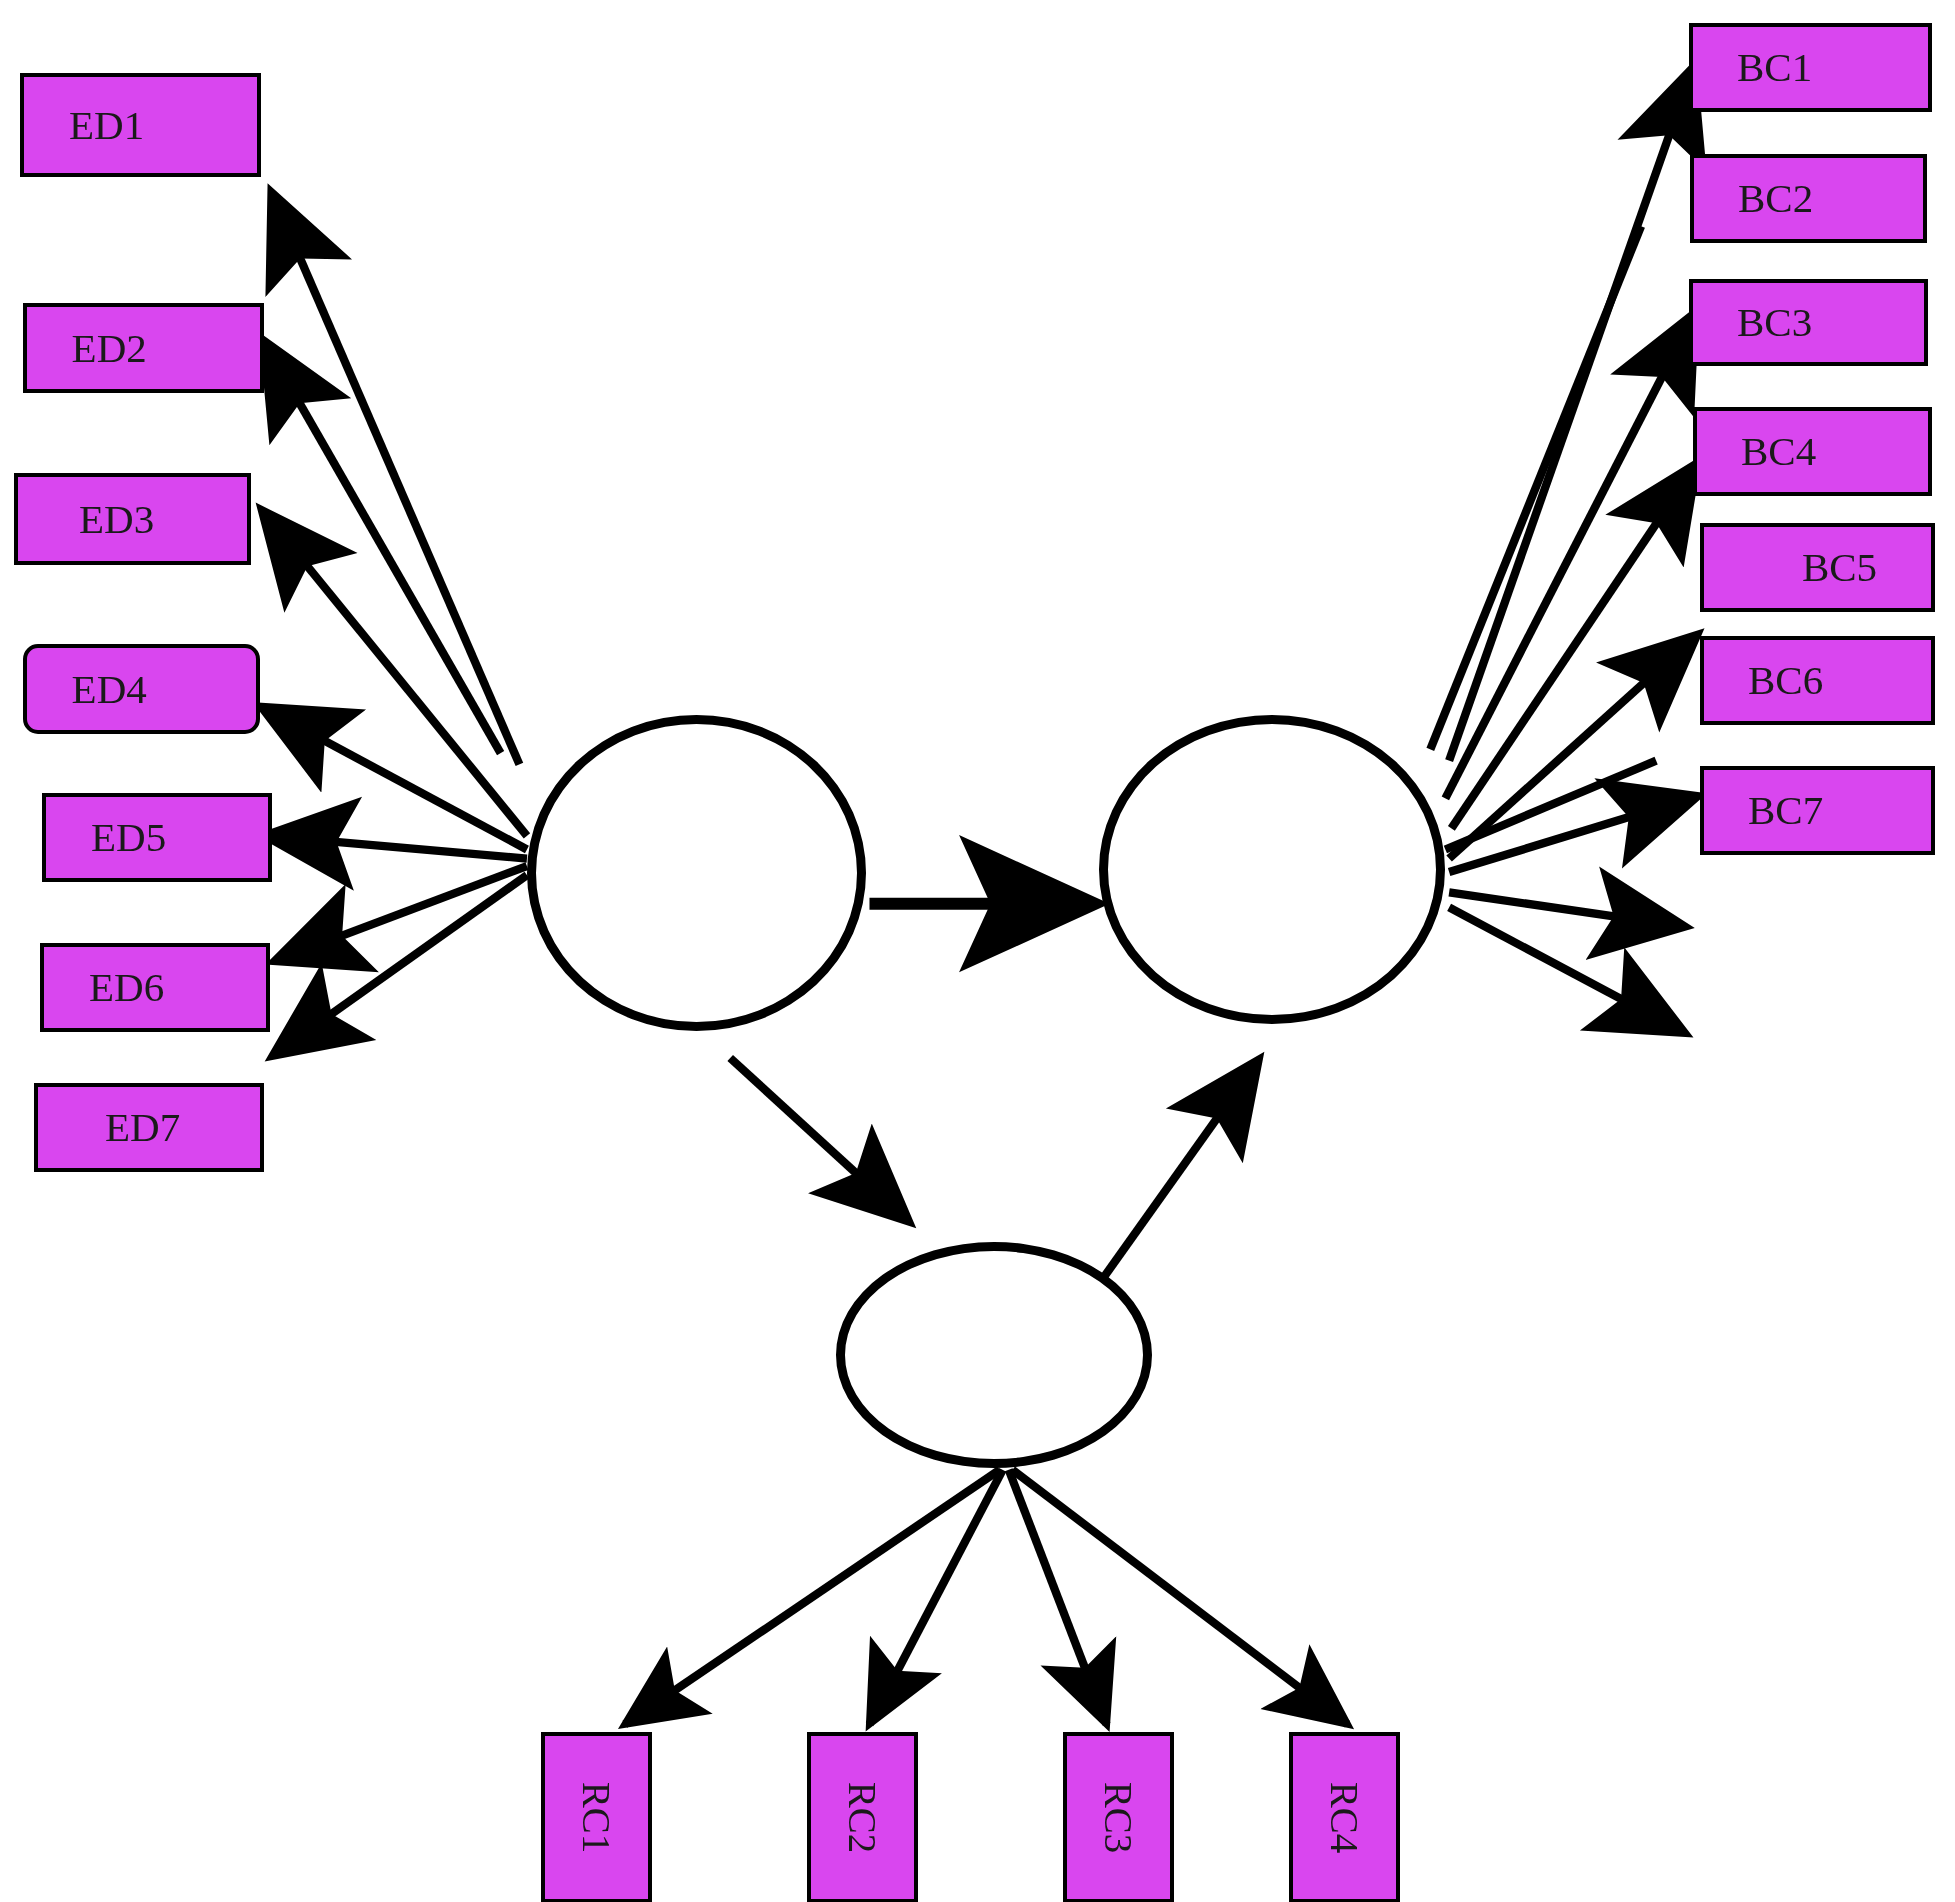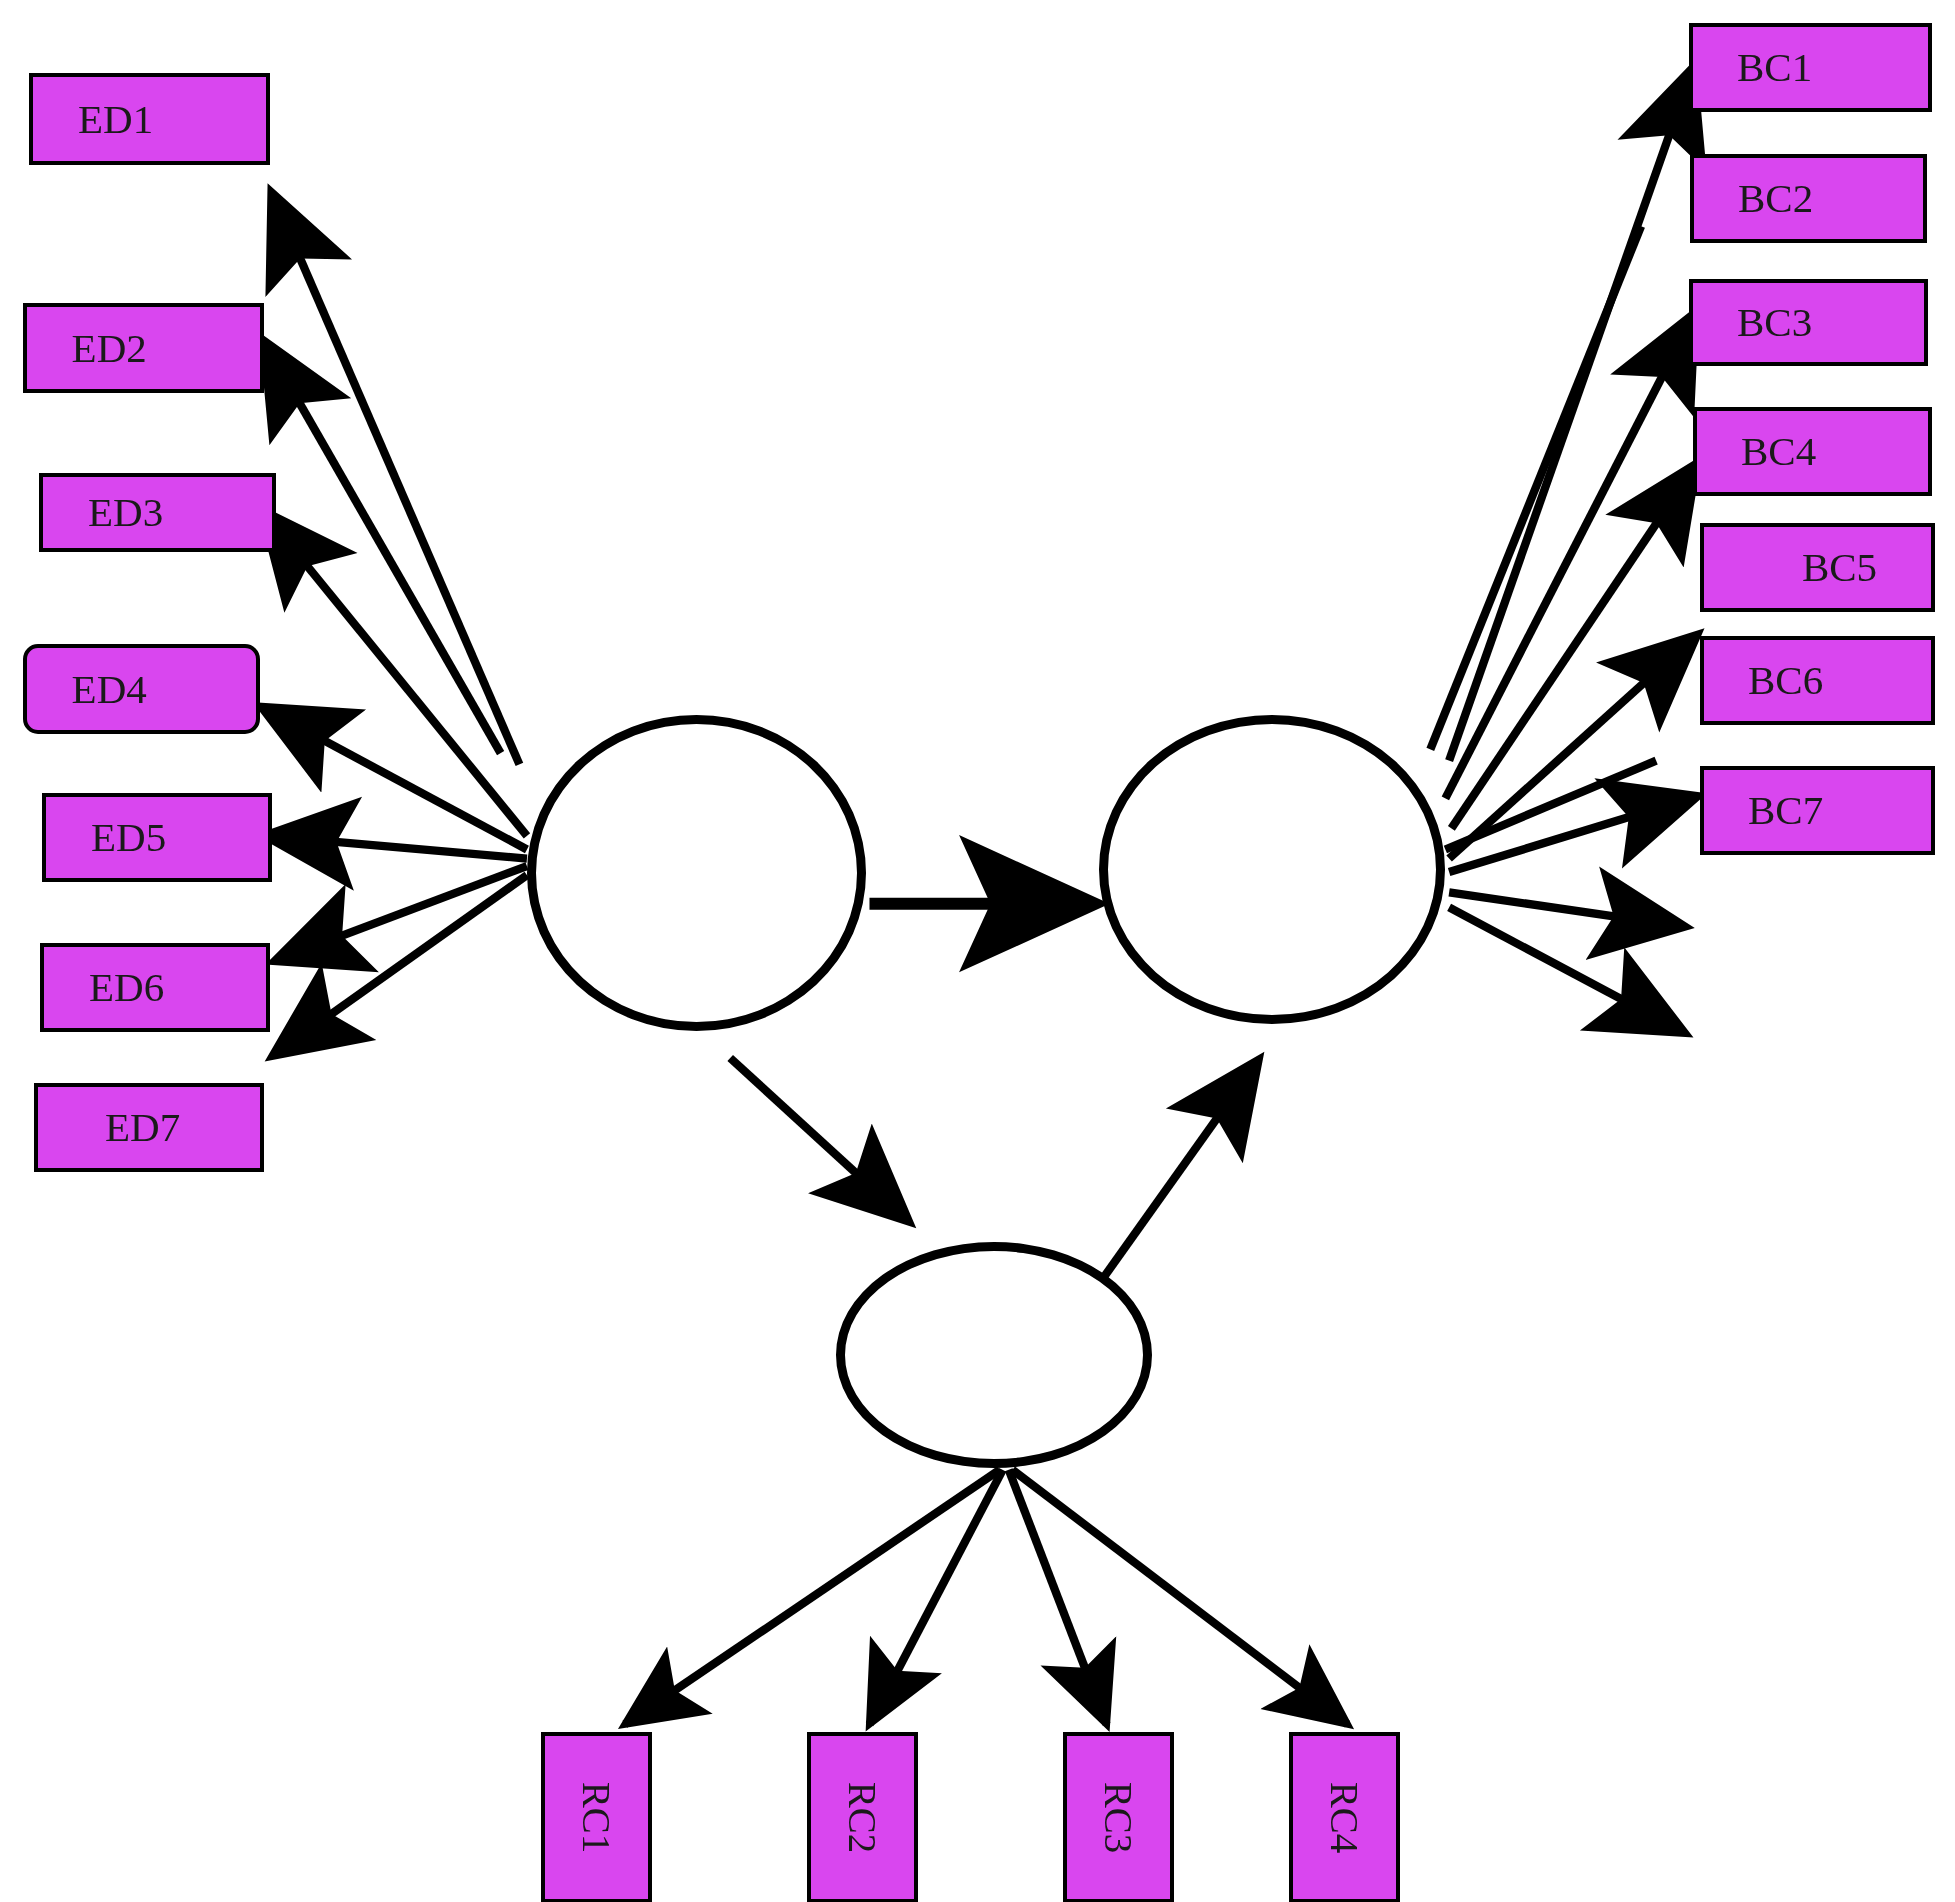--- a/index.html
+++ b/index.html
@@ -140,27 +140,27 @@
       <line x1="1332" y1="1952" x2="1155" y2="2290" stroke="#000000" stroke-width="11" marker-end="url(#ahb)"></line>
     </g>
     <g>
       <line x1="1340" y1="1952" x2="1470" y2="2290" stroke="#000000" stroke-width="11" marker-end="url(#ahb)"></line>
     </g>
     <g>
       <line x1="1345" y1="1952" x2="1790" y2="2290" stroke="#000000" stroke-width="11" marker-end="url(#ahb)"></line>
     </g>
   </svg>
 
-  <div class="ind-box box-left" style="left:29px;top:73px;width:241px;height:92px;">
+  <div class="ind-box box-left" style="left:20px;top:73px;width:241px;height:104px;">
     <span class="lbl">ED1</span>
   </div>
   <div class="ind-box box-left" style="left:22.6px;top:303px;width:241px;height:90px;">
     <span class="lbl">ED2</span>
   </div>
-  <div class="ind-box box-left" style="left:39px;top:473px;width:237px;height:79px;">
+  <div class="ind-box box-left" style="left:14px;top:473px;width:237px;height:92px;padding-left:16px;">
     <span class="lbl">ED3</span>
   </div>
   <div class="ind-box box-left" style="left:22.6px;top:644px;width:237px;height:90px;border-radius:15px;">
     <span class="lbl">ED4</span>
   </div>
   <div class="ind-box box-left" style="left:34px;top:793px;width:230px;height:89px;margin-left:8px;">
     <span class="lbl">ED5</span>
   </div>
   <div class="ind-box box-left" style="left:34px;top:943px;width:230px;height:89px;margin-left:6px;">
     <span class="lbl">ED6</span>

